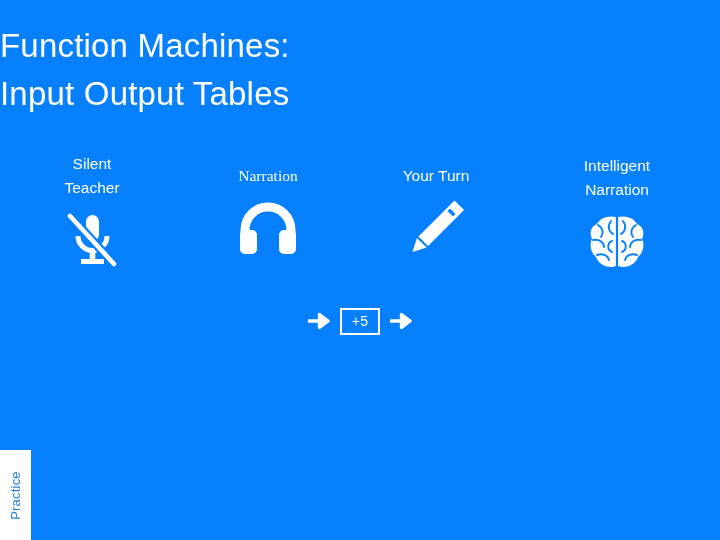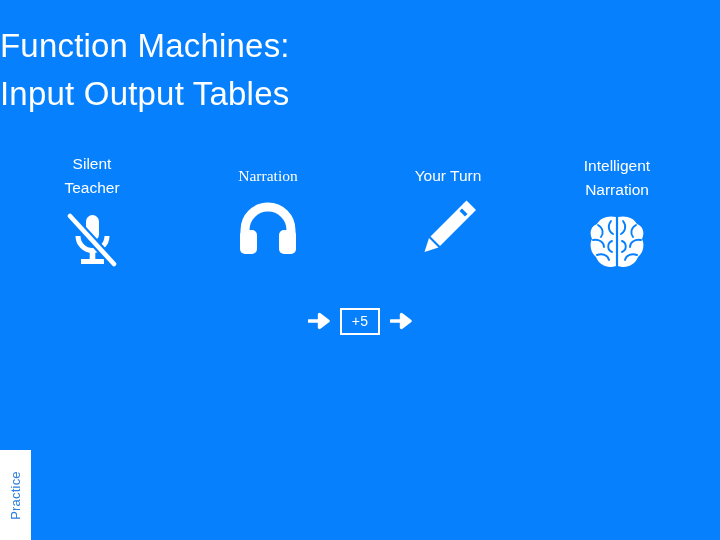--- a/index.html
+++ b/index.html
@@ -49,21 +49,21 @@
     margin-top:9px;
     height:62px;
     display:flex;
     align-items:center;
     justify-content:center;
   }
   .phase-icon svg { display:block; }
 
   #phase-silent    { left:22px;  top:152px; width:140px; }
   #phase-narration { left:198px; top:164px; width:140px;font-family:Liberation Serif, serif; }
-  #phase-yourturn  { left:378px; top:164px; width:140px; }
+  #phase-yourturn  { left:366px; top:164px; width:140px; }
   #phase-practice  { left:547px; top:154px; width:140px; }
 
   
   .machines {
     position:absolute;
     left:0; top:298px;
     width:720px;
   }
   .machine-row {
     display:flex;

